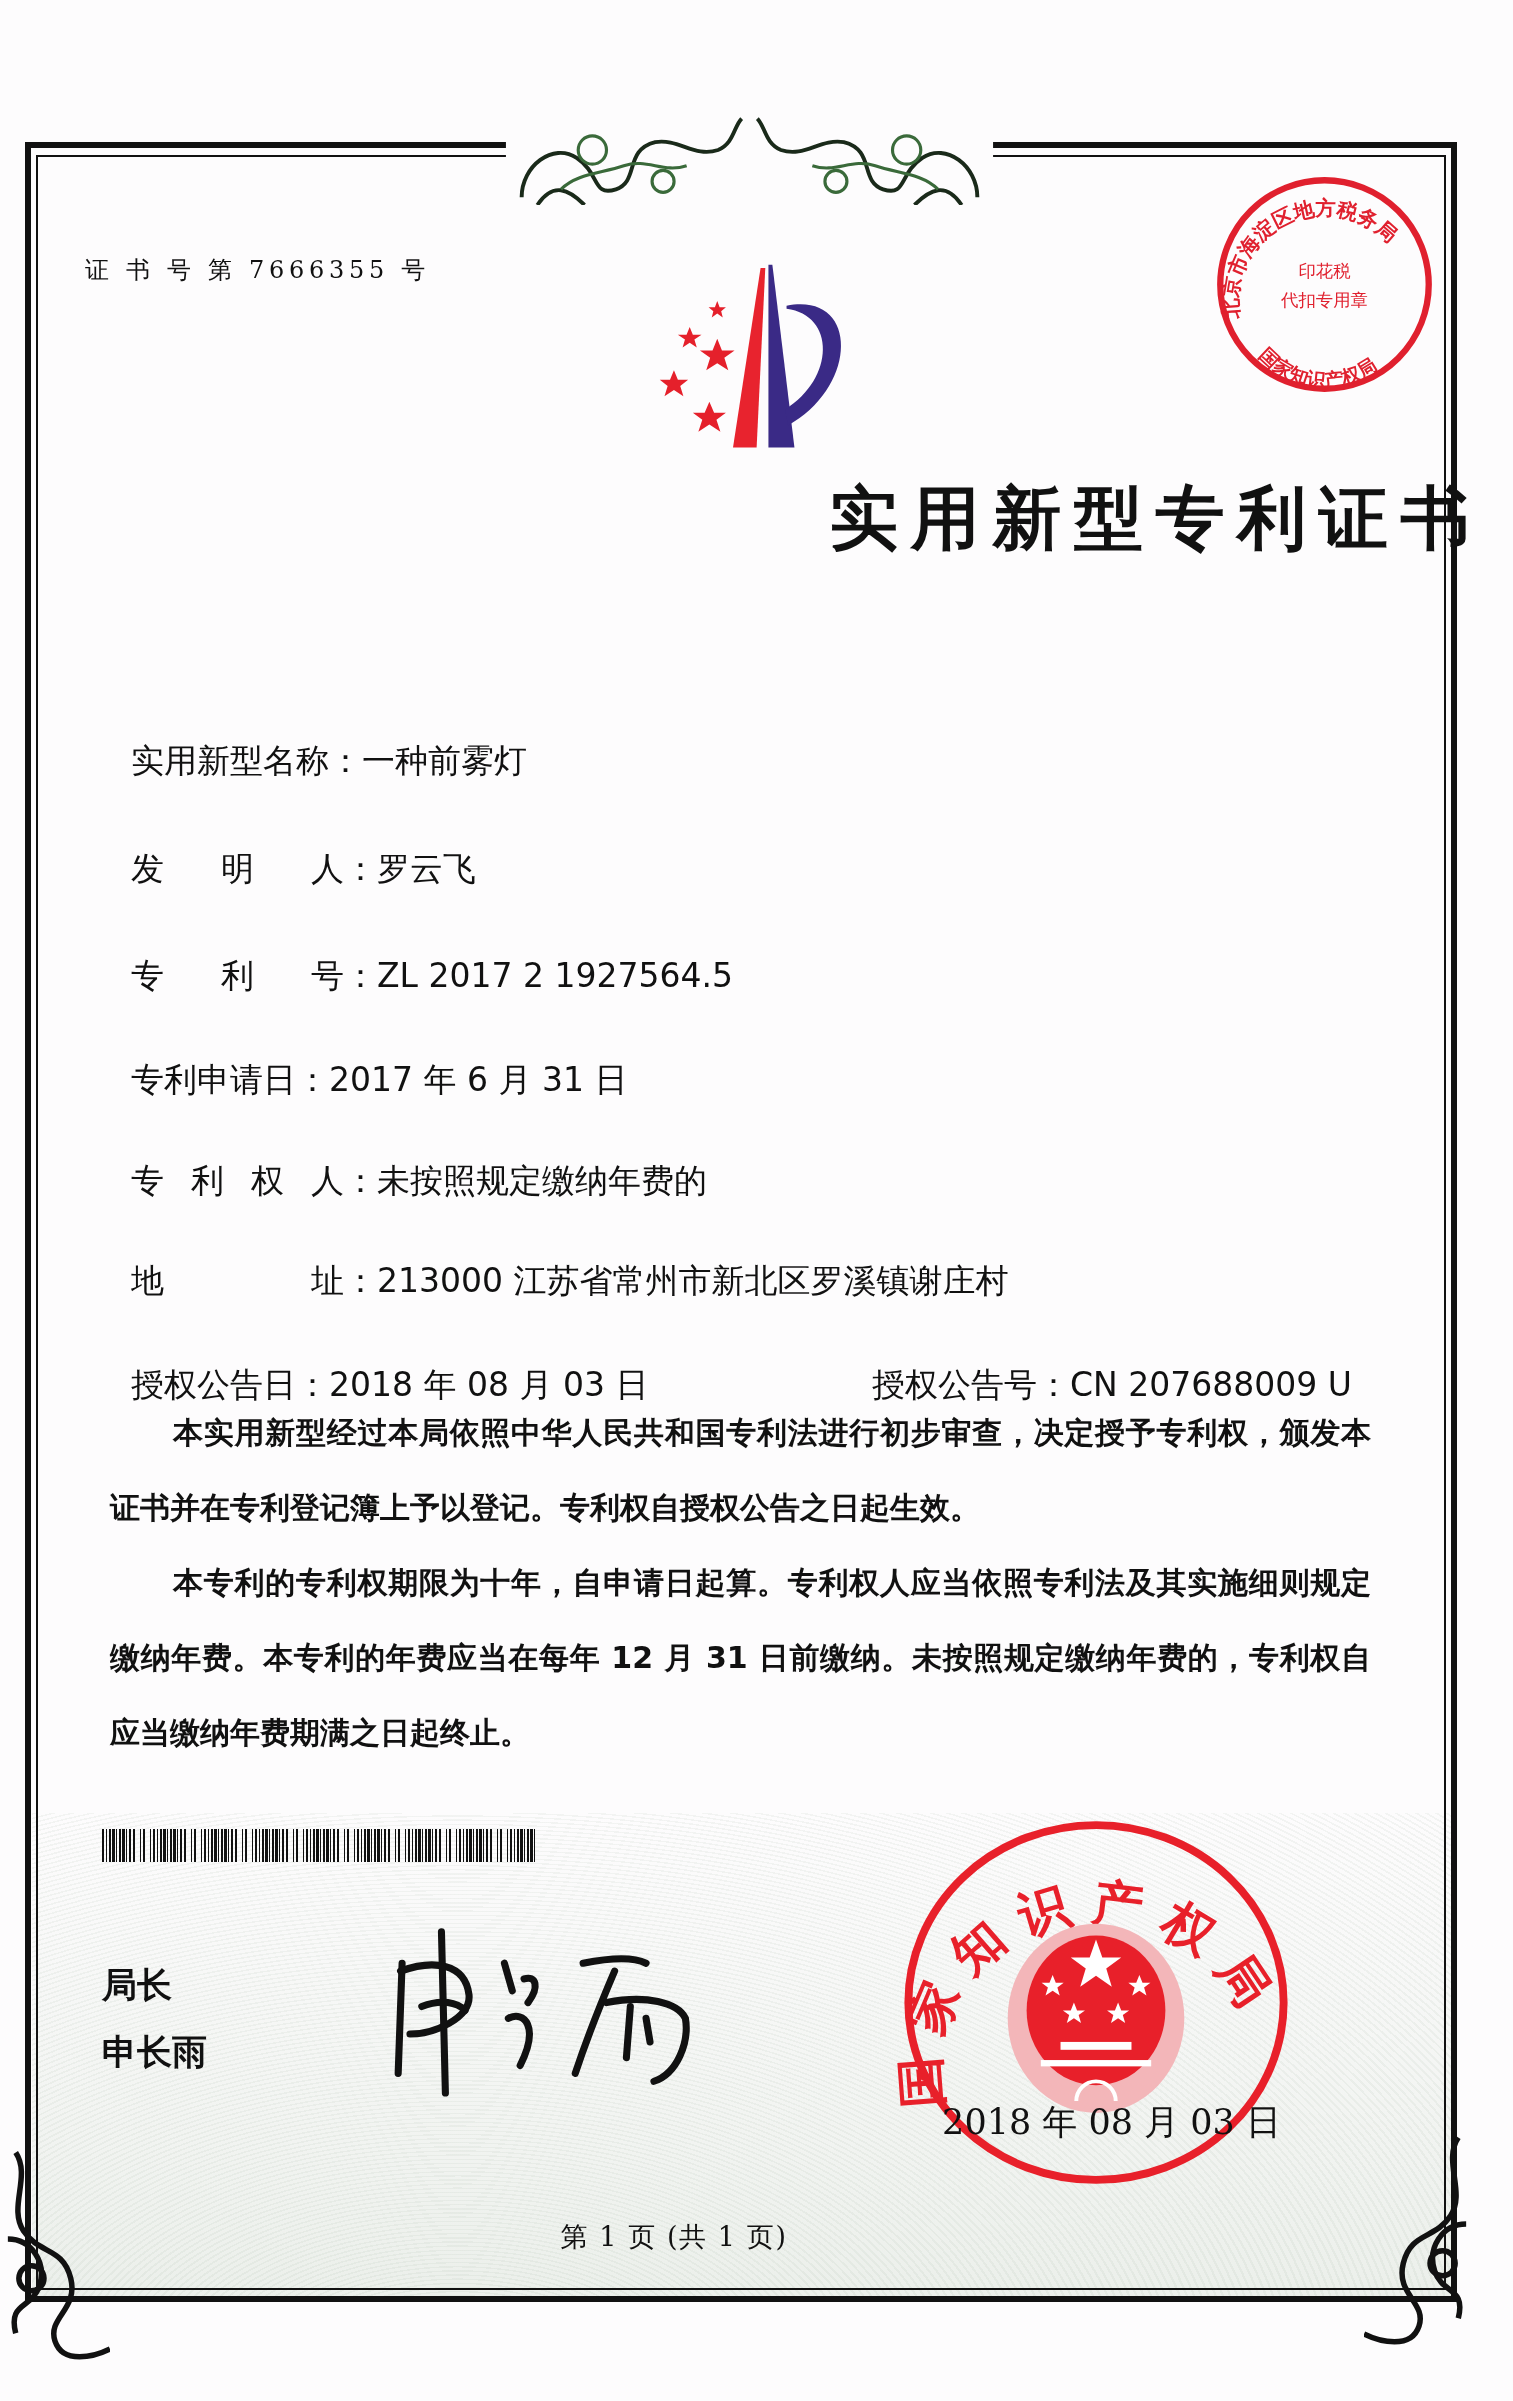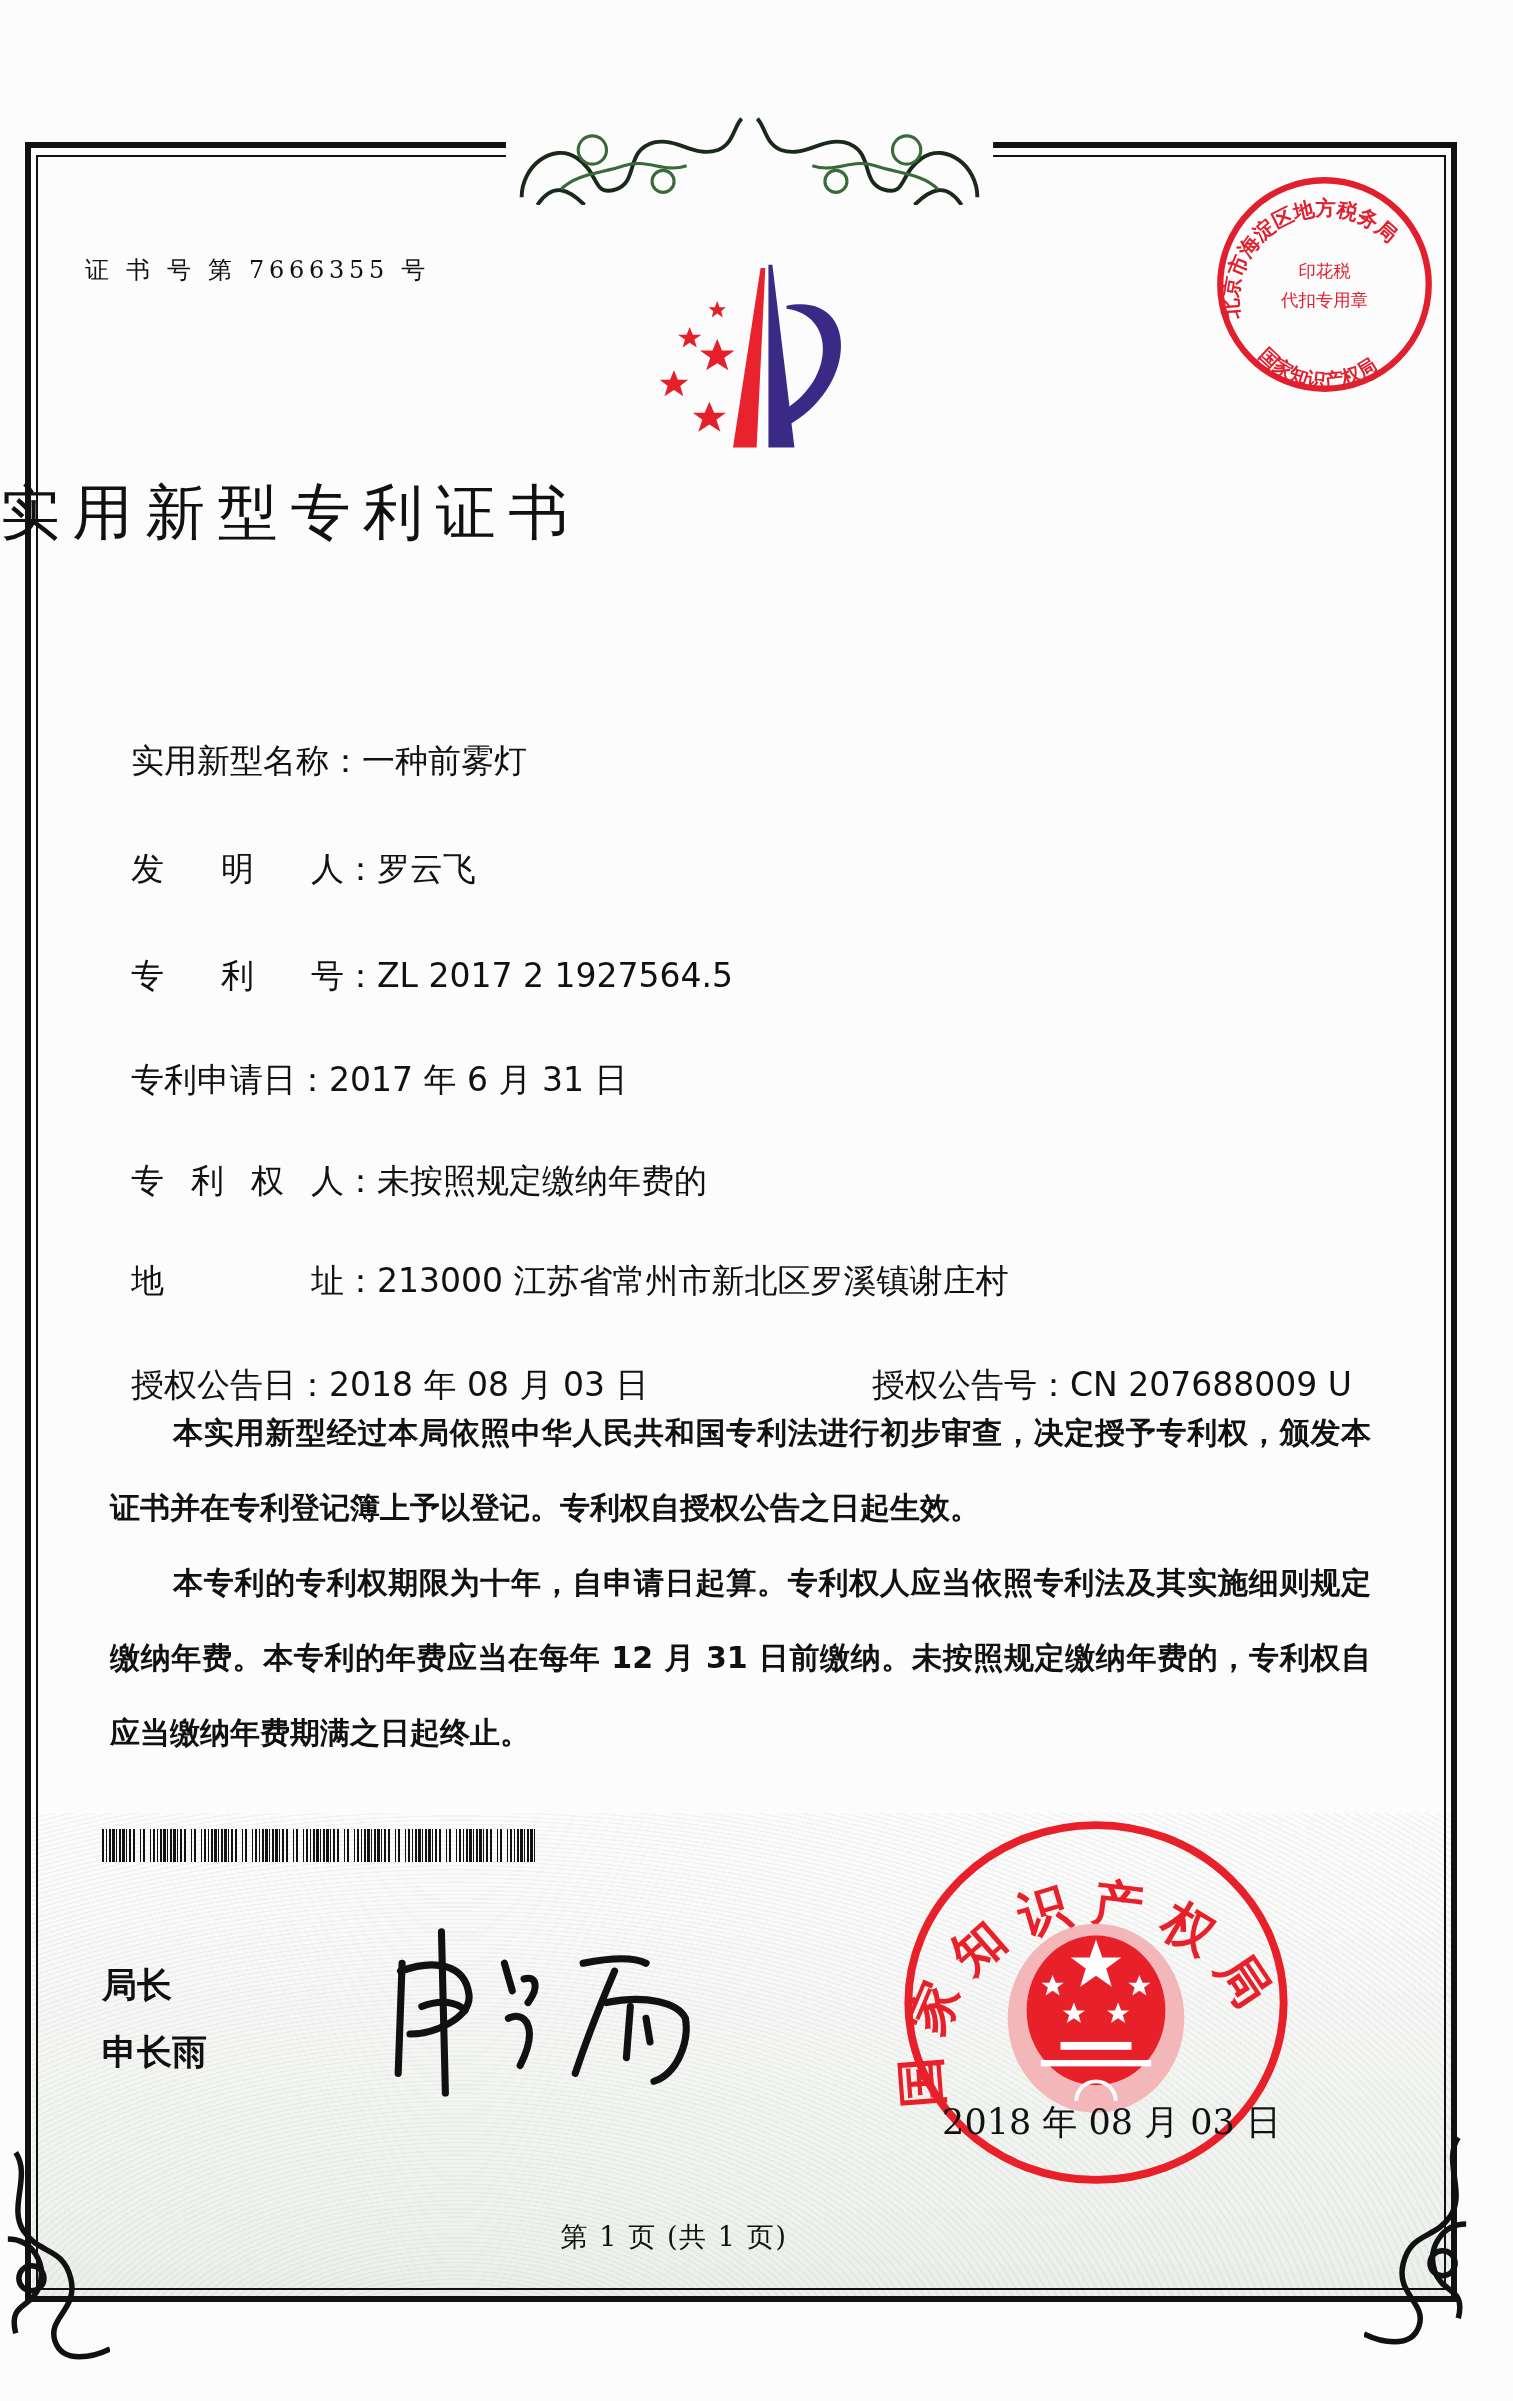--- a/index.html
+++ b/index.html
@@ -35,21 +35,21 @@
   .cert-no {
     position:absolute; left:85px; top:254px;
     font-size:24px; letter-spacing:4.7px;
   }
   .logo { position:absolute; left:599px; top:260px; width:268px; height:189px; }
 
   .tax-seal { position:absolute; left:1210px; top:170px; width:229px; height:229px; }
 
   .title {
     position:absolute; left:0; width:1482px; top:473px;
-    text-align:left; font-size:60px; letter-spacing:12.6px; font-weight:normal;
+    text-align:right; font-size:69px; letter-spacing:12.6px; font-weight:bold;
     font-family:"DejaVu Sans","Liberation Sans",sans-serif;
   }
 
   .field { position:absolute; left:110px; font-size:33px; font-family:"DejaVu Sans","Liberation Sans",sans-serif; white-space:pre; }
   .field .label { display:inline-block; }
   .field .value { display:inline-block; }
   .f-name   { top:700px; }
   .f-inv    { top:808px; }
   .f-num    { top:915px; }
   .f-date   { top:1019px; }

